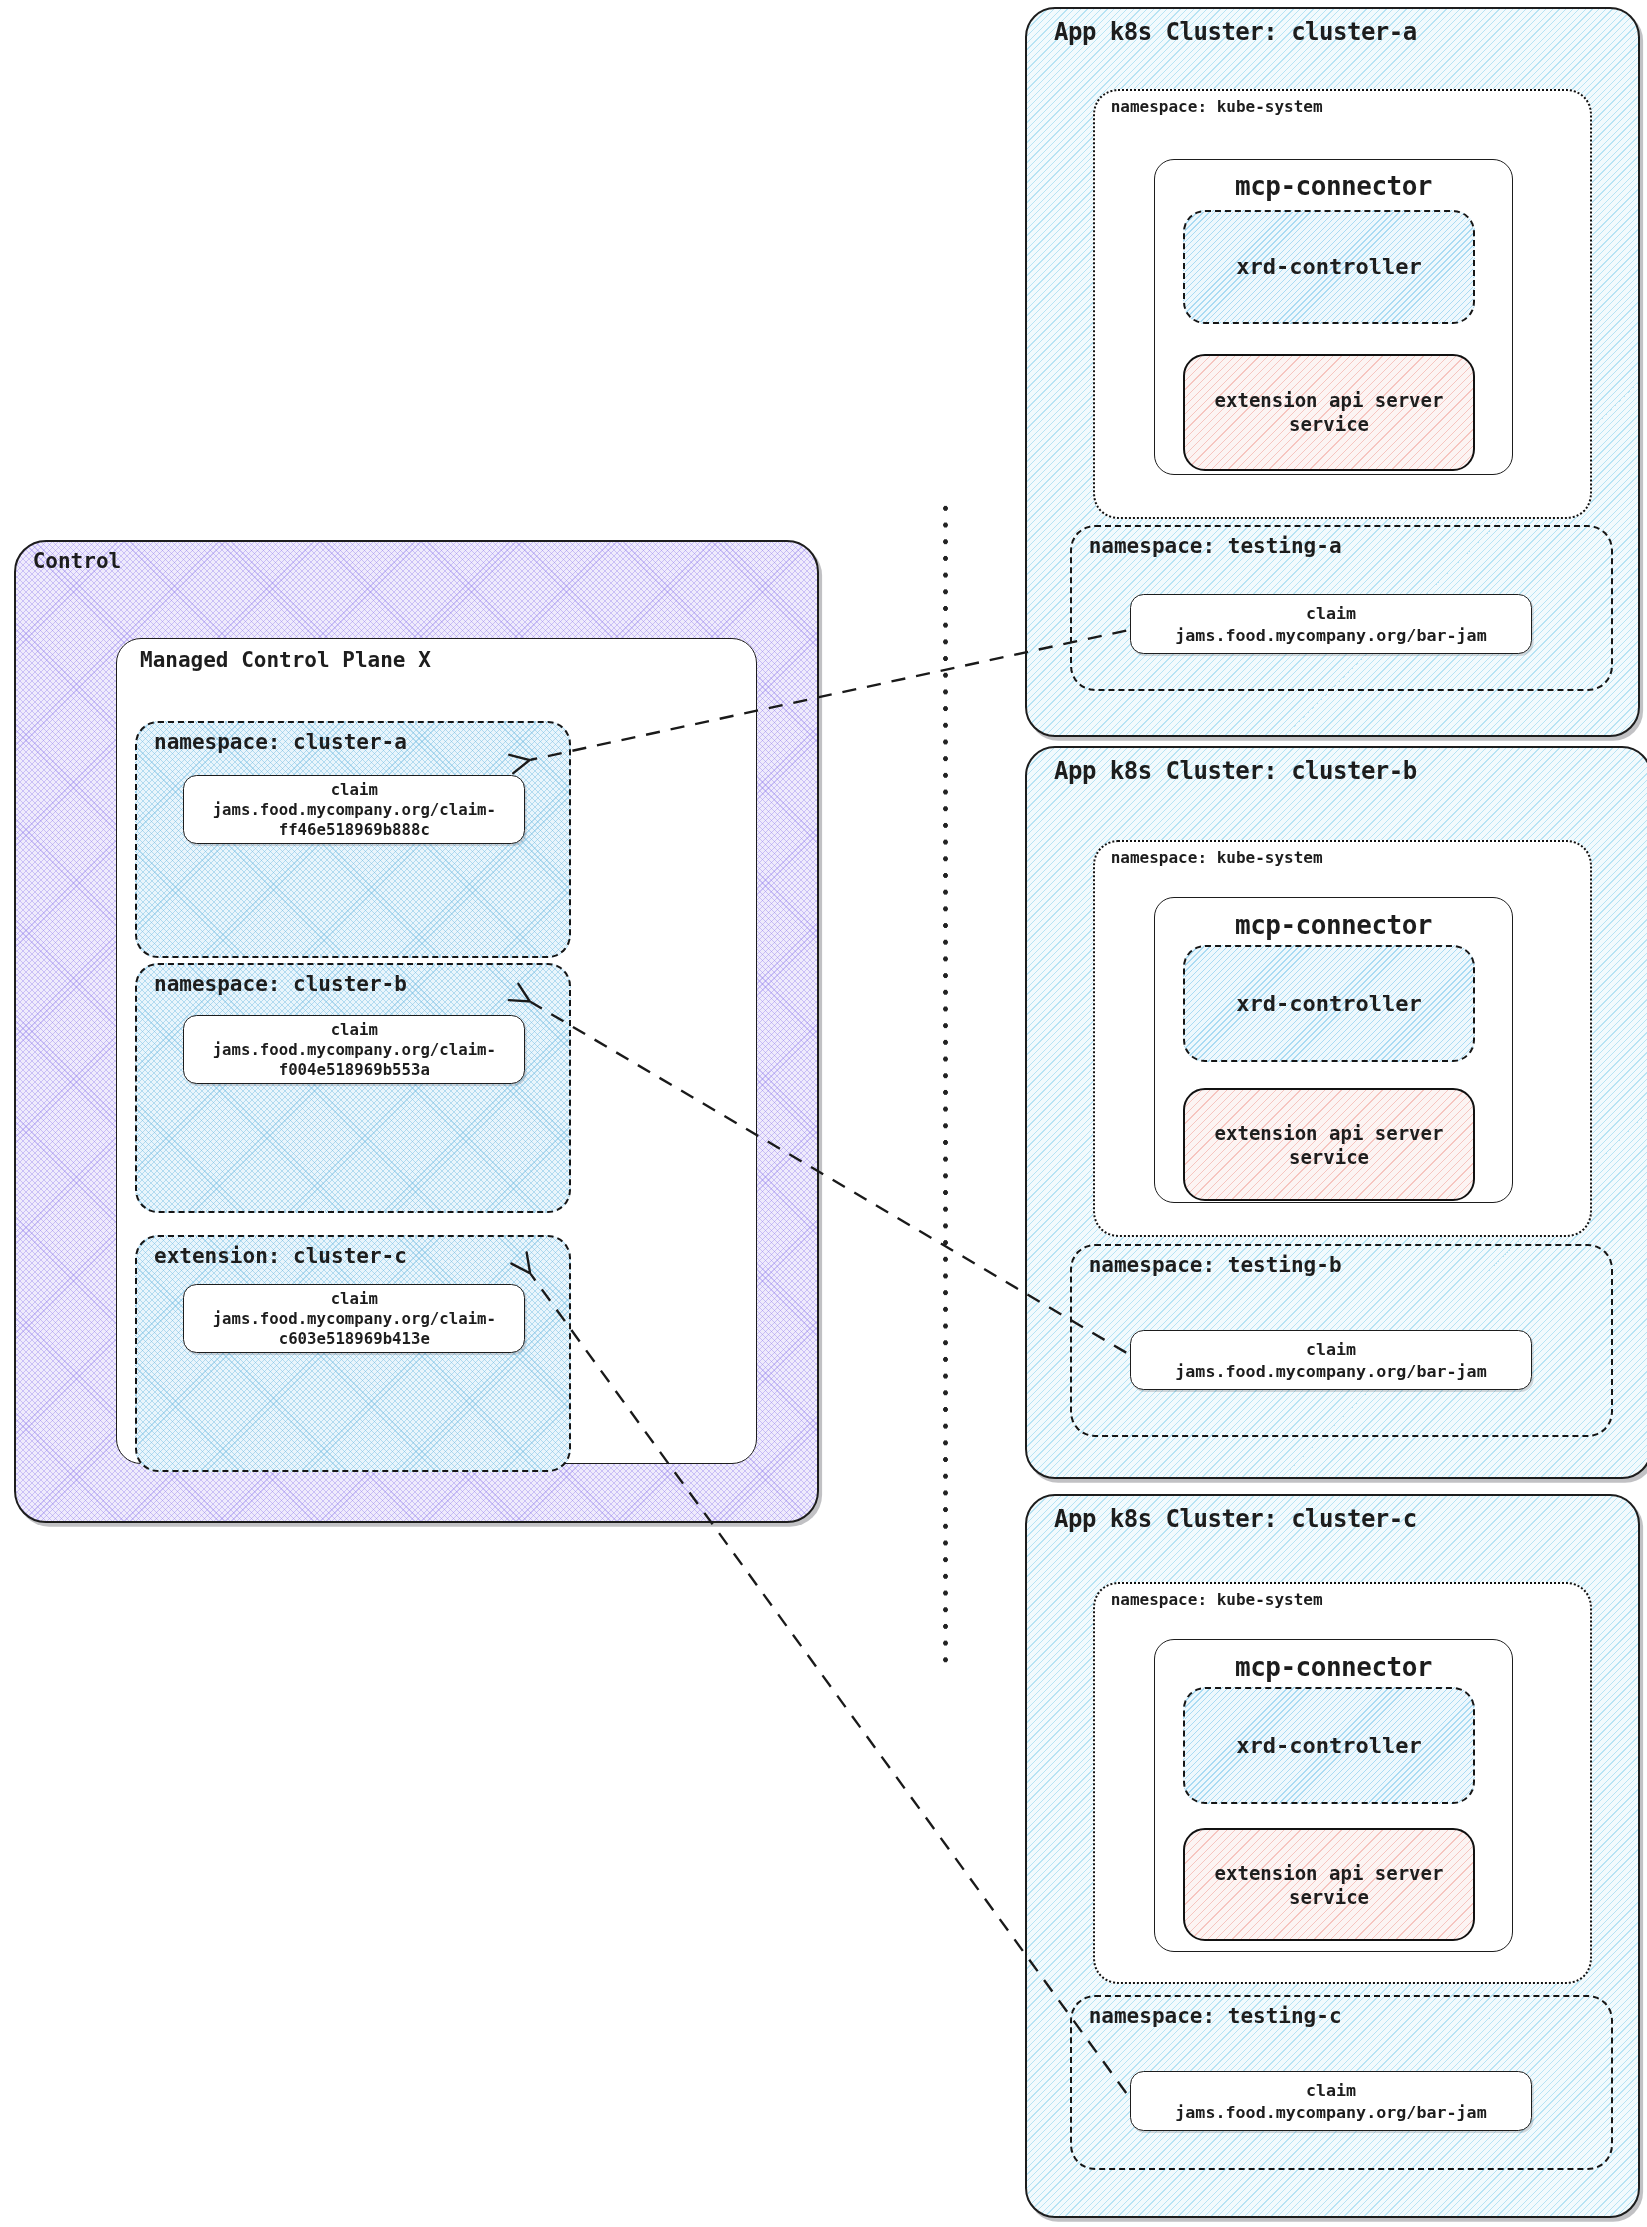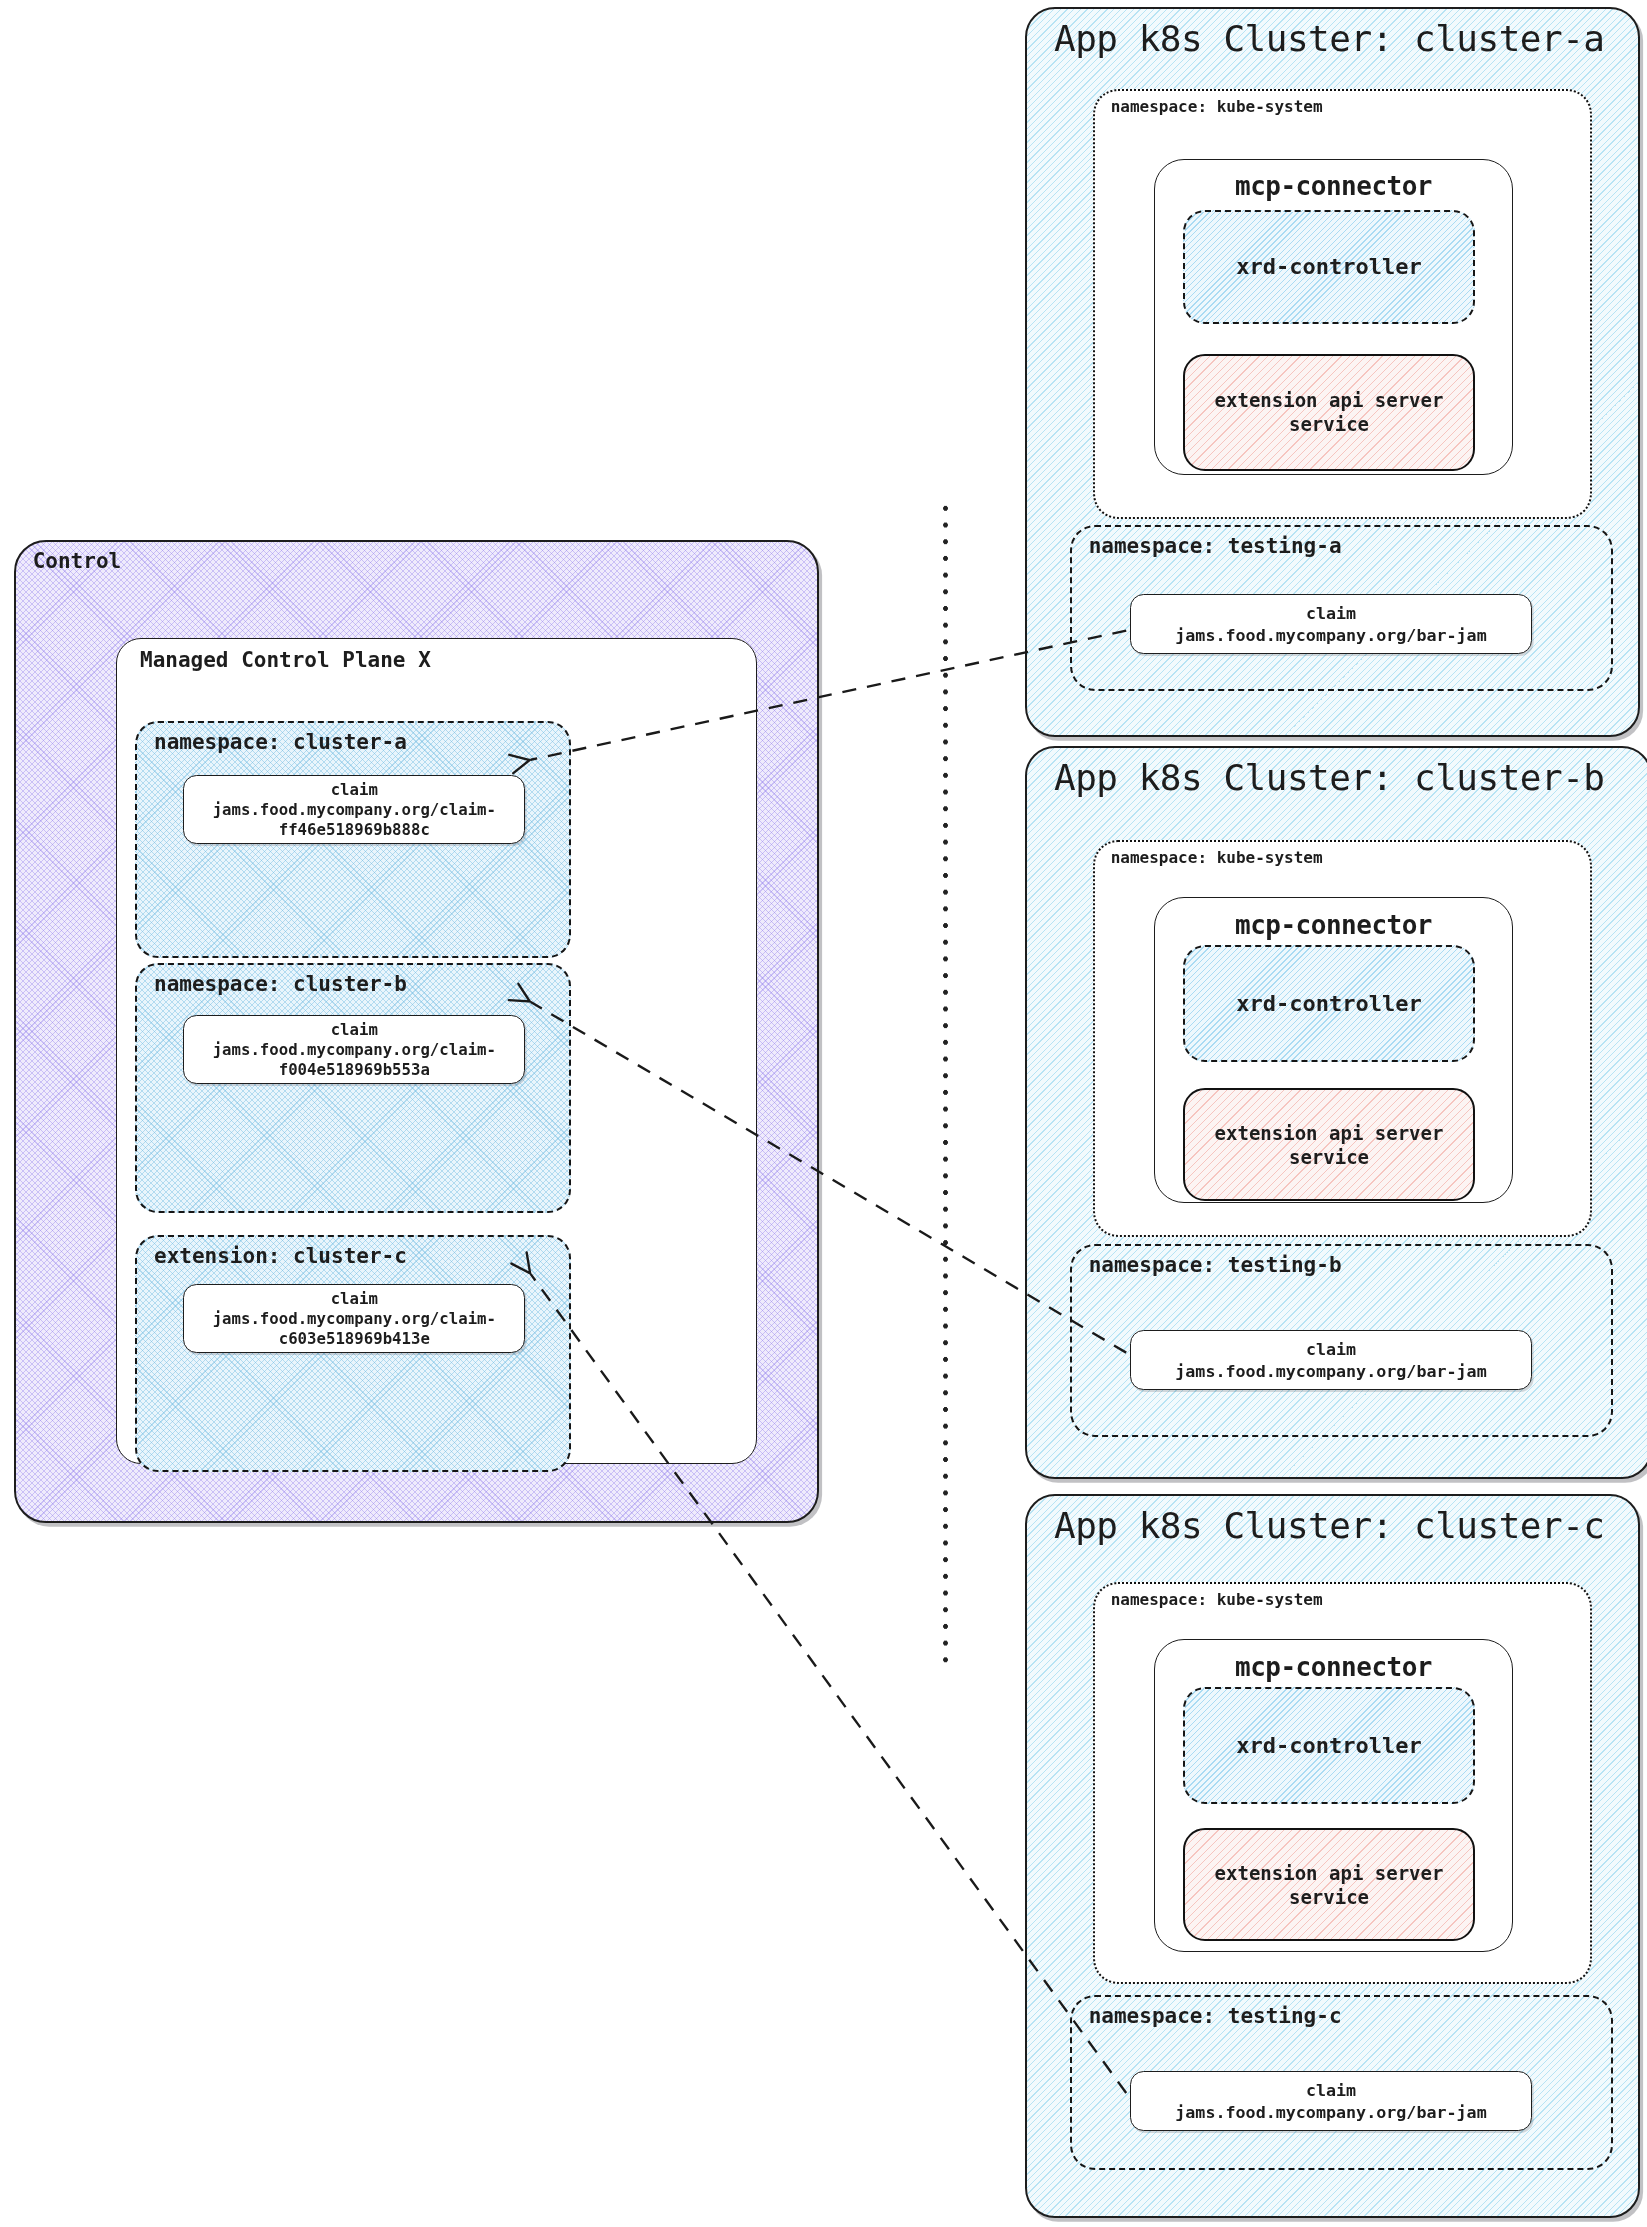--- a/index.html
+++ b/index.html
@@ -56,31 +56,31 @@
            box-shadow:1.6px 2.1px 0 rgba(50,50,60,0.18);}
   #ns-a .claim-l{top:52px;} #ns-b .claim-l{top:50px;} #ns-c .claim-l{top:47px;}
 
   
   .cluster{position:absolute;left:1025px;width:611px;
            border:2.1px solid #1d1d1d;border-radius:30px;
            box-shadow:3.1px 3.7px 0 rgba(50,50,60,0.30);}
   #cluster-a{top:6.8px;height:726px;}
   #cluster-b{top:746px;height:729px;padding-left:12px;}
   #cluster-c{top:1494px;height:720px;}
-  .cluster-title{position:absolute;left:27px;top:9.4px;font-size:36px;font-weight:400;letter-spacing:-0.5px;}
+  .cluster-title{position:absolute;left:27px;top:9.4px;font-size:24px;font-weight:700;letter-spacing:-0.5px;}
 
   .kube{position:absolute;left:66px;width:495px;background:#fff;
         border:2.4px dotted #111;border-radius:25px;}
   #cluster-a .kube{top:80px;height:426px;}
   #cluster-b .kube{top:92px;height:393px;}
   #cluster-c .kube{top:86px;height:398px;}
   .kube-label{position:absolute;left:15.7px;top:6.3px;font-size:16px;font-weight:600;}
 
   .mcpc{position:absolute;left:59px;width:357px;background:#fff;
-        border:1.6px solid #1d1d1d;border-radius:30px;}
+        border:1.6px solid #1d1d1d;border-radius:20px;}
   #cluster-a .mcpc{top:68px;height:314px;}
   #cluster-b .mcpc{top:55px;height:304px;}
   #cluster-c .mcpc{top:55px;height:311px;}
   .mcpc-label{position:absolute;left:0;right:0;top:11.5px;text-align:center;
               font-size:26px;font-weight:700;letter-spacing:-0.5px;}
 
   .xrd{position:absolute;left:28px;width:288px;border:2.6px dashed #151515;border-radius:22px;
        display:flex;justify-content:center;align-items:center;
        font-size:22px;font-weight:600;}
   #cluster-a .xrd{top:50px;height:110px;}

